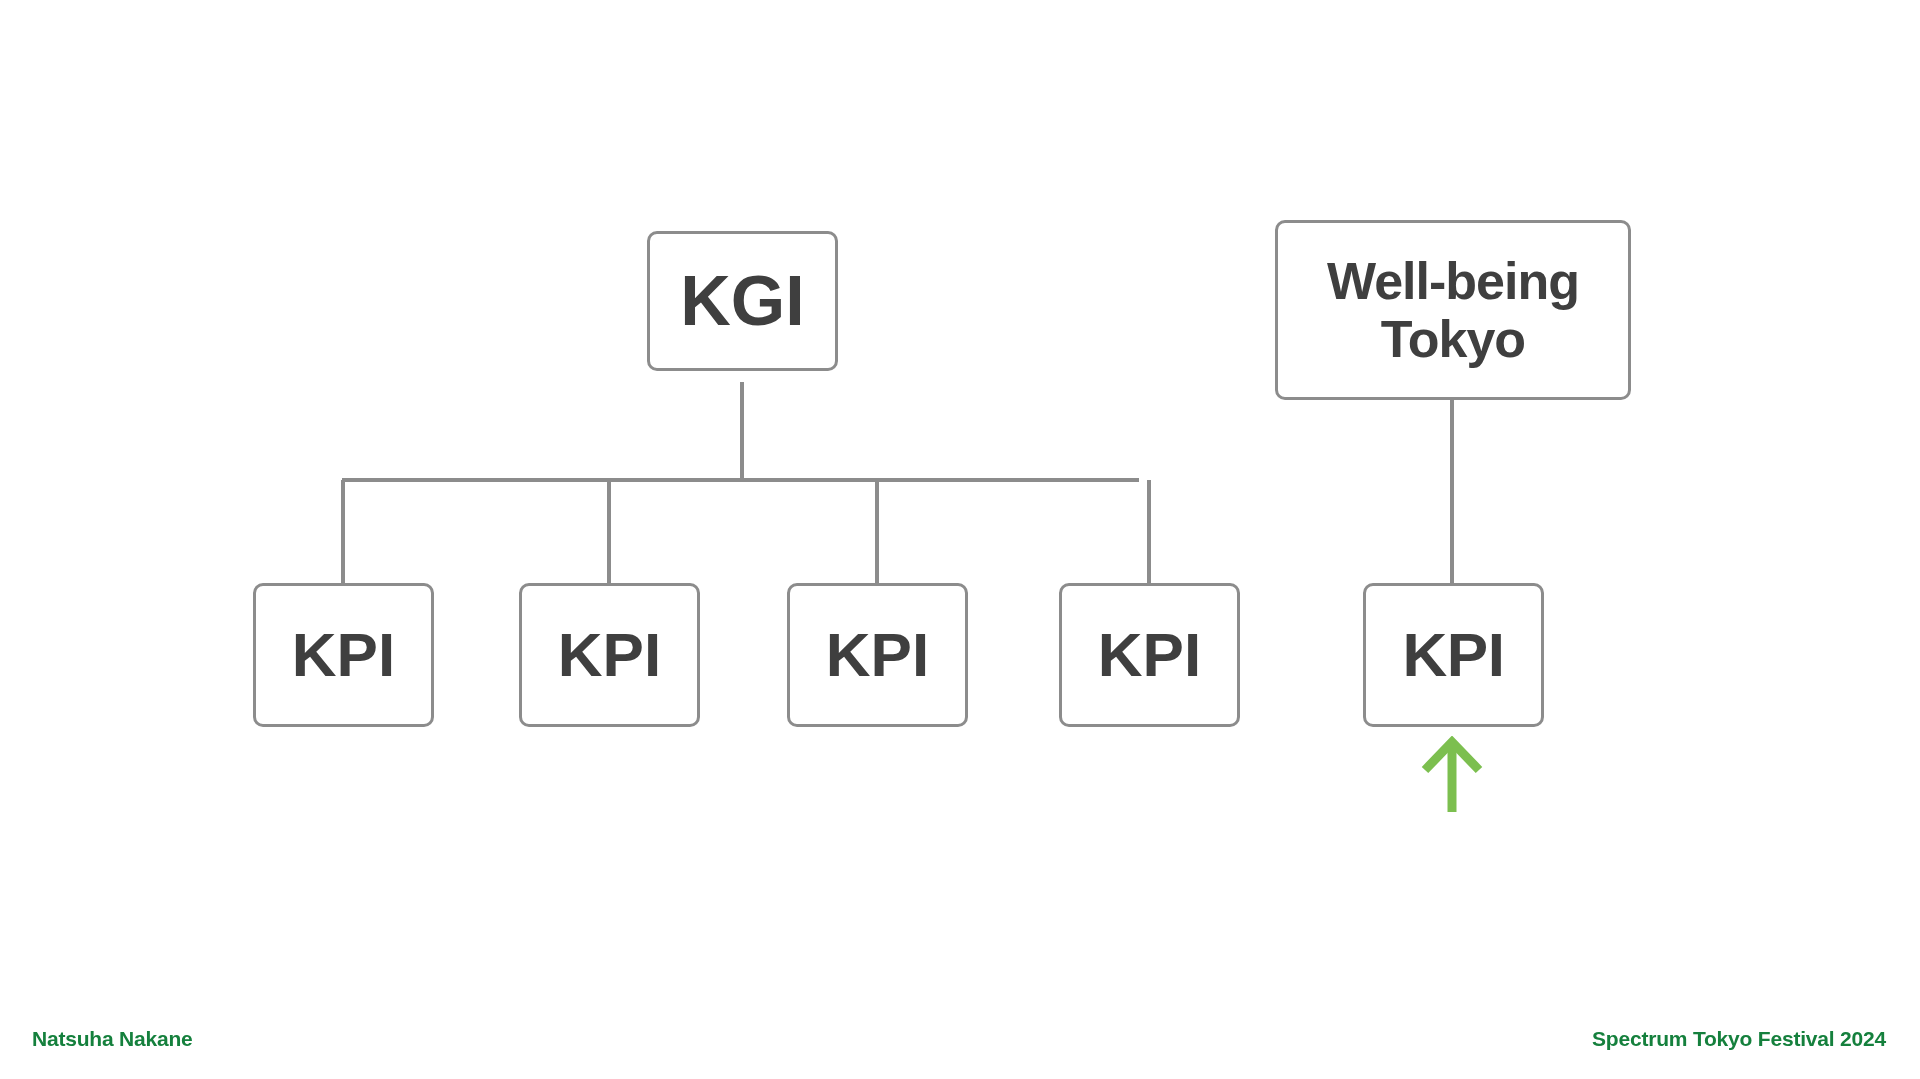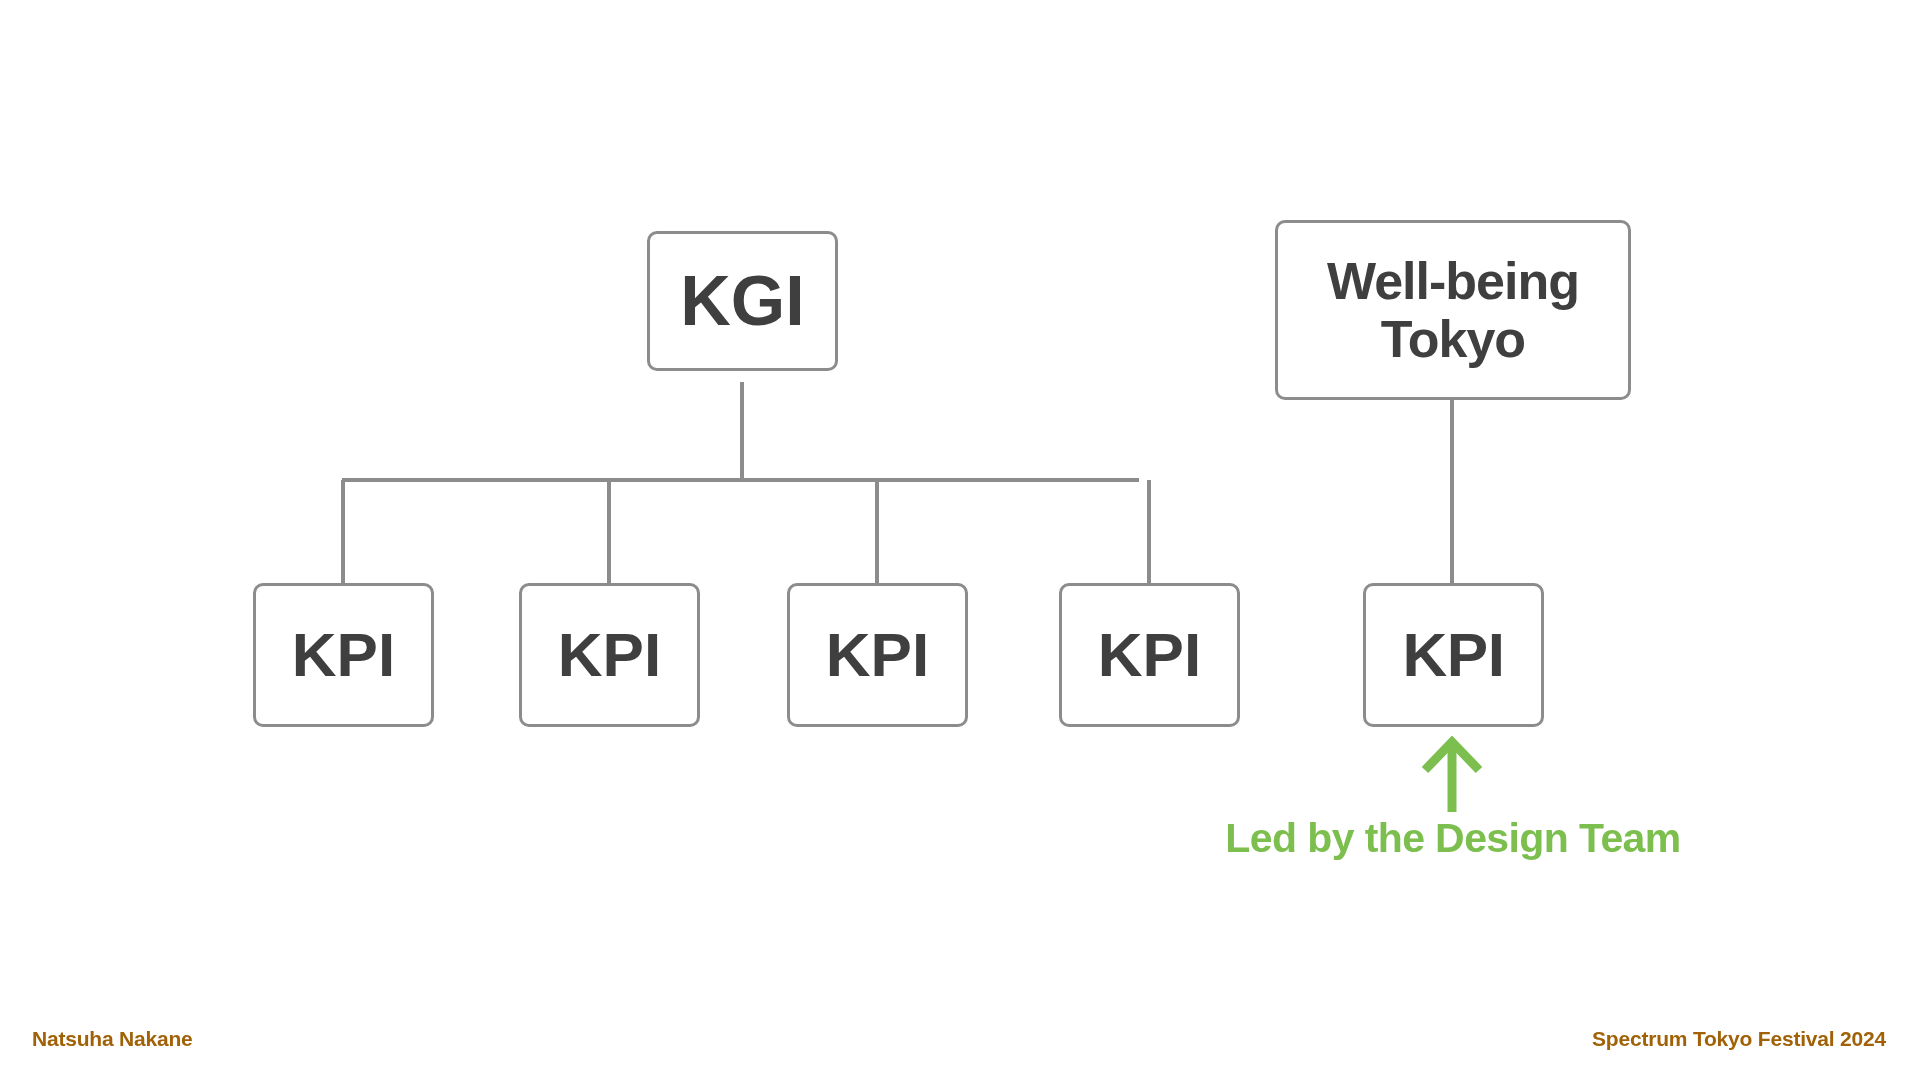--- a/index.html
+++ b/index.html
@@ -112,21 +112,21 @@
     top: 736px;
     width: 64px;
     height: 78px;
   }
 
   
   .footer-left,
   .footer-right {
     position: absolute;
     bottom: 28px;
-    color: #a16207;
+    color: #15803d;
     font-size: 21px;
     font-weight: 700;
     letter-spacing: -0.2px;
     white-space: nowrap;
   }
   .footer-left  { left: 32px; }
   .footer-right { right: 34px; }
 </style>
 </head>
 <body>
@@ -177,18 +177,17 @@
     <span>KPI</span>
   </div>
 
   <svg class="arrow-up" viewBox="0 0 64 78" width="64" height="78" aria-hidden="true">
     <g stroke="#7cbf4f" stroke-width="9" fill="none" stroke-linecap="butt" stroke-linejoin="miter">
       <path d="M32,76 L32,8"></path>
       <path d="M5,34 L32,6 L59,34"></path>
     </g>
   </svg>
 
-  <div class="annotation">Led by the Design Team</div>
 
   <div class="footer-left">Natsuha Nakane</div>
   <div class="footer-right">Spectrum Tokyo Festival 2024</div>
 
 </div>
 
 </body></html>

